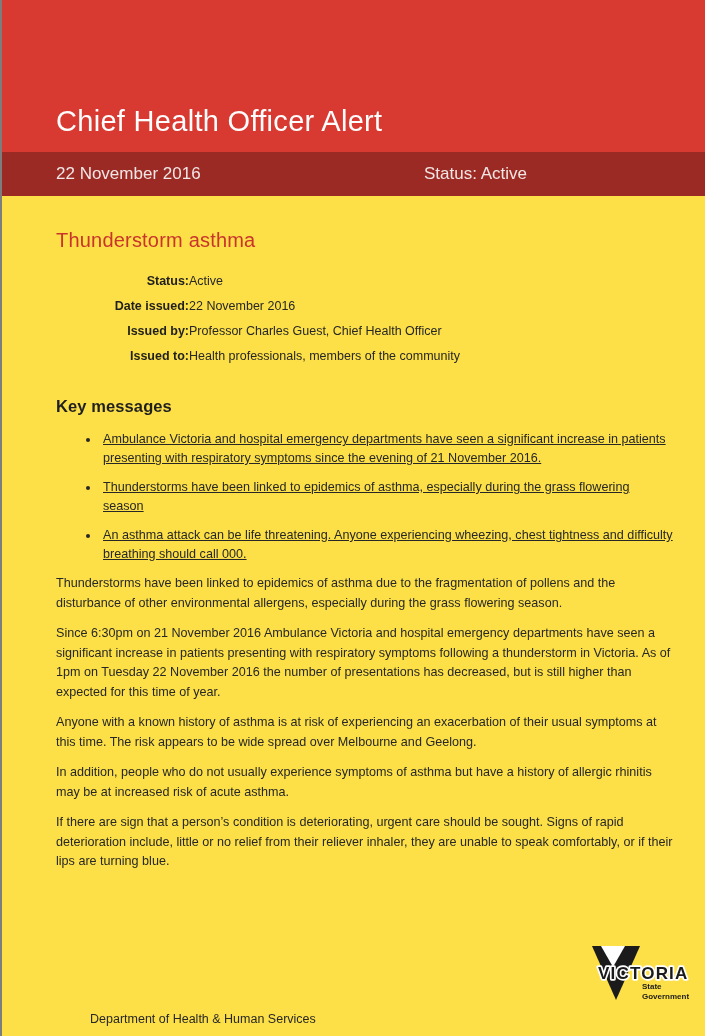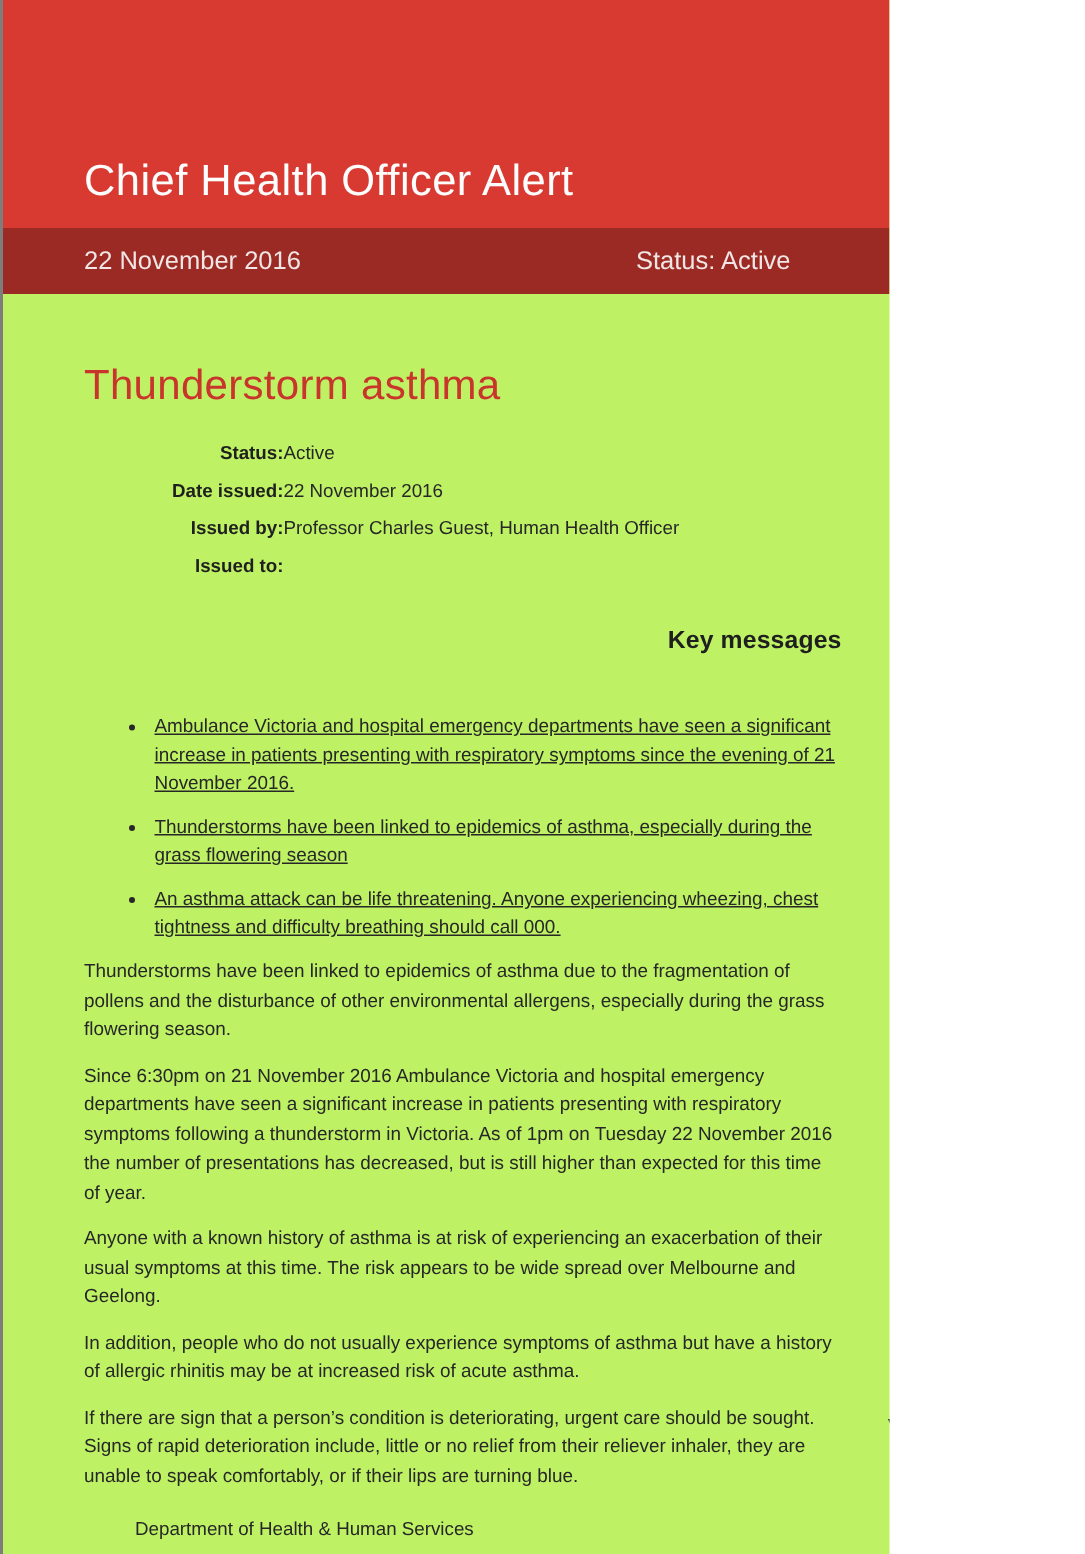--- a/index.html
+++ b/index.html
@@ -1,23 +1,23 @@
 <!DOCTYPE html>
 <html><head>
 <meta charset="utf-8">
 <style>
   * { margin: 0; padding: 0; box-sizing: border-box; }
   html, body { background: #ffffff; }
   body { font-family: "Liberation Sans", sans-serif; color: #272727; }
 
   .page {
     position: relative;
-    width: 593px;
+    width: 705px;
     height: 1036px;
-    background: #bef264;
+    background: #fde047;
     border-left: 2px solid #7d7d7d;
     overflow: hidden;
   }
 
   
   .masthead {
     height: 152px;
     background: #d83931;
     display: flex;
     align-items: flex-end;
@@ -45,40 +45,40 @@
     transform: translateY(-50%);
     white-space: nowrap;
   }
   .subbar .subbar-date { left: 54px; }
   .subbar .subbar-status { left: 422px; }
 
   
   .content { padding: 0 32px 0 54px; }
 
   .article-title {
-    margin-top: 45px;
-    font-size: 28px;
+    margin-top: 33px;
+    font-size: 20px;
     font-weight: 400;
     color: #c9342c;
     letter-spacing: 0.2px;
   }
 
   .meta { margin-top: 17px; text-align: right; }
   .meta-row { display: flex; padding: 5px 0 6px 0; font-size: 12.5px; line-height: 14px; }
   .meta-label { width: 133px; font-weight: bold; color: #1f1f1f; flex: none; }
   .meta-value { color: #272727; }
 
   h2.section-heading {
     font-size: 16.5px;
     font-weight: bold;
     color: #1f1f1f;
     margin: 24px 0 10px 0;
     letter-spacing: 0.1px;
   }
-  h2.first-heading { margin-top: 28px; margin-bottom: 38px; text-align: right; }
+  h2.first-heading { margin-top: 28px; margin-bottom: 14px; }
 
   .content p {
     font-size: 12.6px;
     line-height: 19.5px;
     margin: 0 0 11px 0;
   }
 
   ul.bullets {
     margin: 0 0 4px 0;
     padding-left: 44px;
@@ -130,24 +130,25 @@
       <div class="meta-row">
         <div class="meta-label">Status:</div>
         <div class="meta-value">Active</div>
       </div>
       <div class="meta-row">
         <div class="meta-label">Date issued:</div>
         <div class="meta-value">22 November 2016</div>
       </div>
       <div class="meta-row">
         <div class="meta-label">Issued by:</div>
-        <div class="meta-value">Professor Charles Guest, Human Health Officer</div>
+        <div class="meta-value">Professor Charles Guest, Chief Health Officer</div>
       </div>
       <div class="meta-row">
         <div class="meta-label">Issued to:</div>
+        <div class="meta-value">Health professionals, members of the community</div>
       </div>
     </div>
 
     <section>
       <h2 class="section-heading first-heading">Key messages</h2>
       <ul class="bullets">
         <li>Ambulance Victoria and hospital emergency departments have seen a significant increase in patients presenting with respiratory symptoms since the evening of 21 November 2016.</li>
         <li>Thunderstorms have been linked to epidemics of asthma, especially during the grass flowering season</li>
         <li>An asthma attack can be life threatening. Anyone experiencing wheezing, chest tightness and difficulty breathing should call 000.</li>
       </ul>

